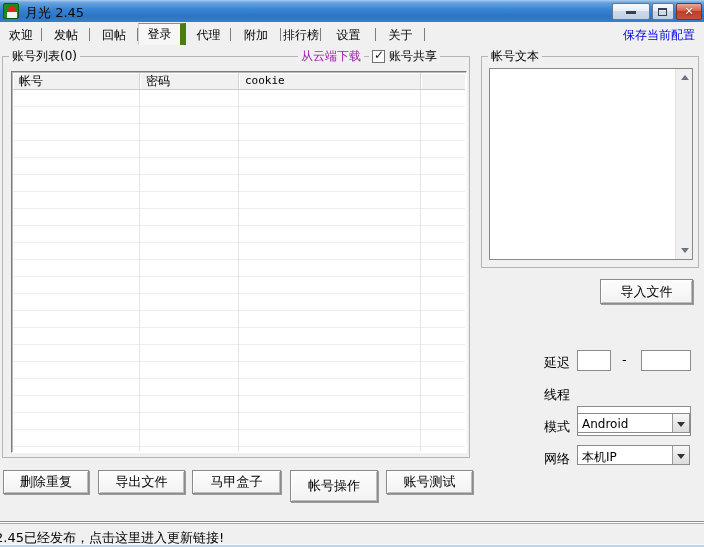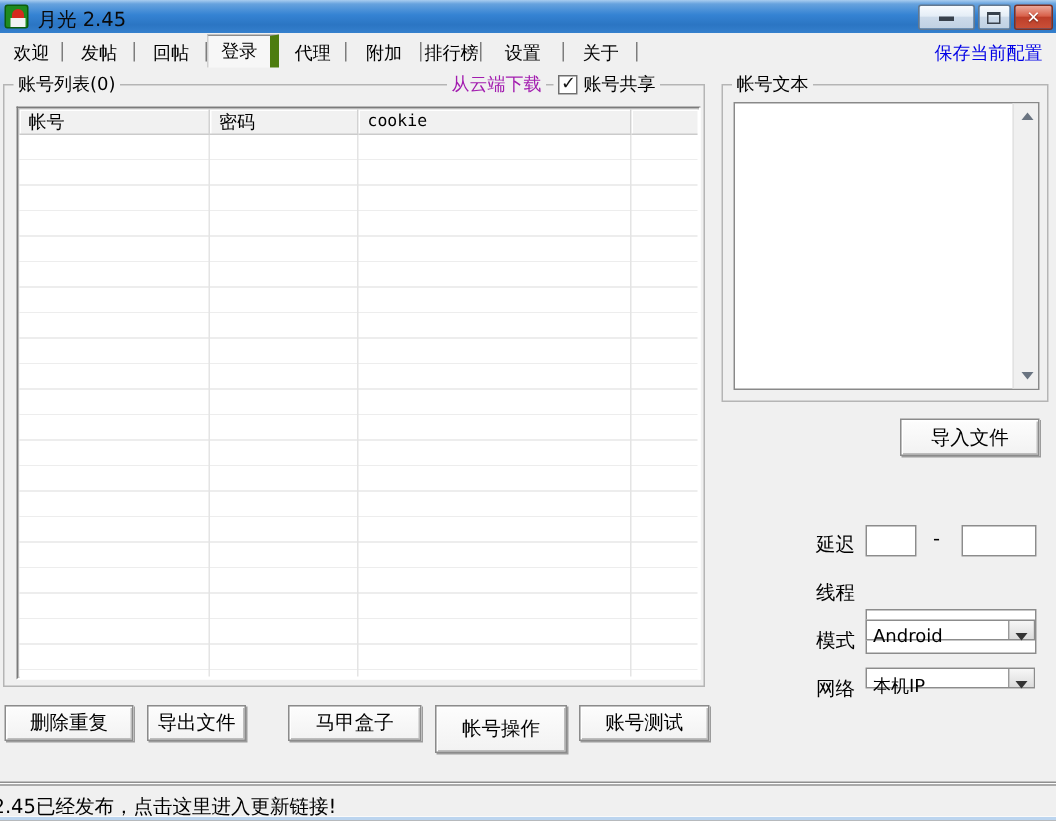--- a/index.html
+++ b/index.html
@@ -70,31 +70,31 @@
     border-left:4px solid transparent; border-right:4px solid transparent; border-bottom:5px solid #6a7481; }
   .tri-down { position:absolute; left:5px; top:6px; width:0; height:0;
     border-left:4px solid transparent; border-right:4px solid transparent; border-top:5px solid #6a7481; }
 
   
   .btn { position:absolute; background:linear-gradient(180deg,#fdfdfd,#f2f2f2);
     border:1px solid #8b8b8b; box-shadow:inset 1px 1px 0 #ffffff, inset -1px -1px 0 #bdbdbd, 1px 1px 0 #9c9c9c;
     text-align:center; font-size:13px; color:#000; cursor:pointer; display:flex; align-items:center; justify-content:center; }
   .btn-import { left:600px; top:279px; width:93px; height:25px; }
   .btn-dedupe { left:3px;   top:470px; width:86px; height:24px; }
-  .btn-export { left:98px;  top:470px; width:66px; height:24px; }
+  .btn-export { left:98px;  top:470px; width:87px; height:24px; }
   .btn-puppet { left:192px; top:470px; width:89px; height:24px; }
   .btn-ops    { left:290px; top:470px; width:88px; height:32px; }
   .btn-test   { left:386px; top:470px; width:87px; height:24px; }
   .btn-start  { left:595px; top:478px; width:95px; height:30px; }
 
   
   .flabel { position:absolute; font-size:13px; }
   .txt-input { position:absolute; border:1px solid #8c8c8c; background:#fff; font-size:12px;
     font-family:"DejaVu Sans",sans-serif; padding:0 3px; }
-  .combo { position:absolute; width:113px; height:14px; border:1px solid #8c8c8c; background:#fff; }
+  .combo { position:absolute; width:113px; height:20px; border:1px solid #8c8c8c; background:#fff; }
   .combo-value { position:absolute; left:4px; top:3px; font-size:12px; white-space:nowrap; }
   .combo-btn { position:absolute; right:0; top:0; bottom:0; width:17px;
     background:linear-gradient(180deg,#f7f7f7,#dcdcdc); border-left:1px solid #9a9a9a; }
   .combo-tri { position:absolute; left:4px; top:8px; width:0; height:0;
     border-left:4px solid transparent; border-right:4px solid transparent; border-top:5px solid #333; }
 
   
   .divider { position:absolute; left:0; top:521px; width:704px; height:4px;
     background:linear-gradient(180deg,#8f8f8f 0,#8f8f8f 1px,#fdfdfd 1px,#fdfdfd 2px,#aaaaaa 2px,#aaaaaa 3px,#f0f0f0 3px); }
   .statusbar { position:absolute; left:0; top:526px; width:704px; height:18px; background:#f0f0f0; }

